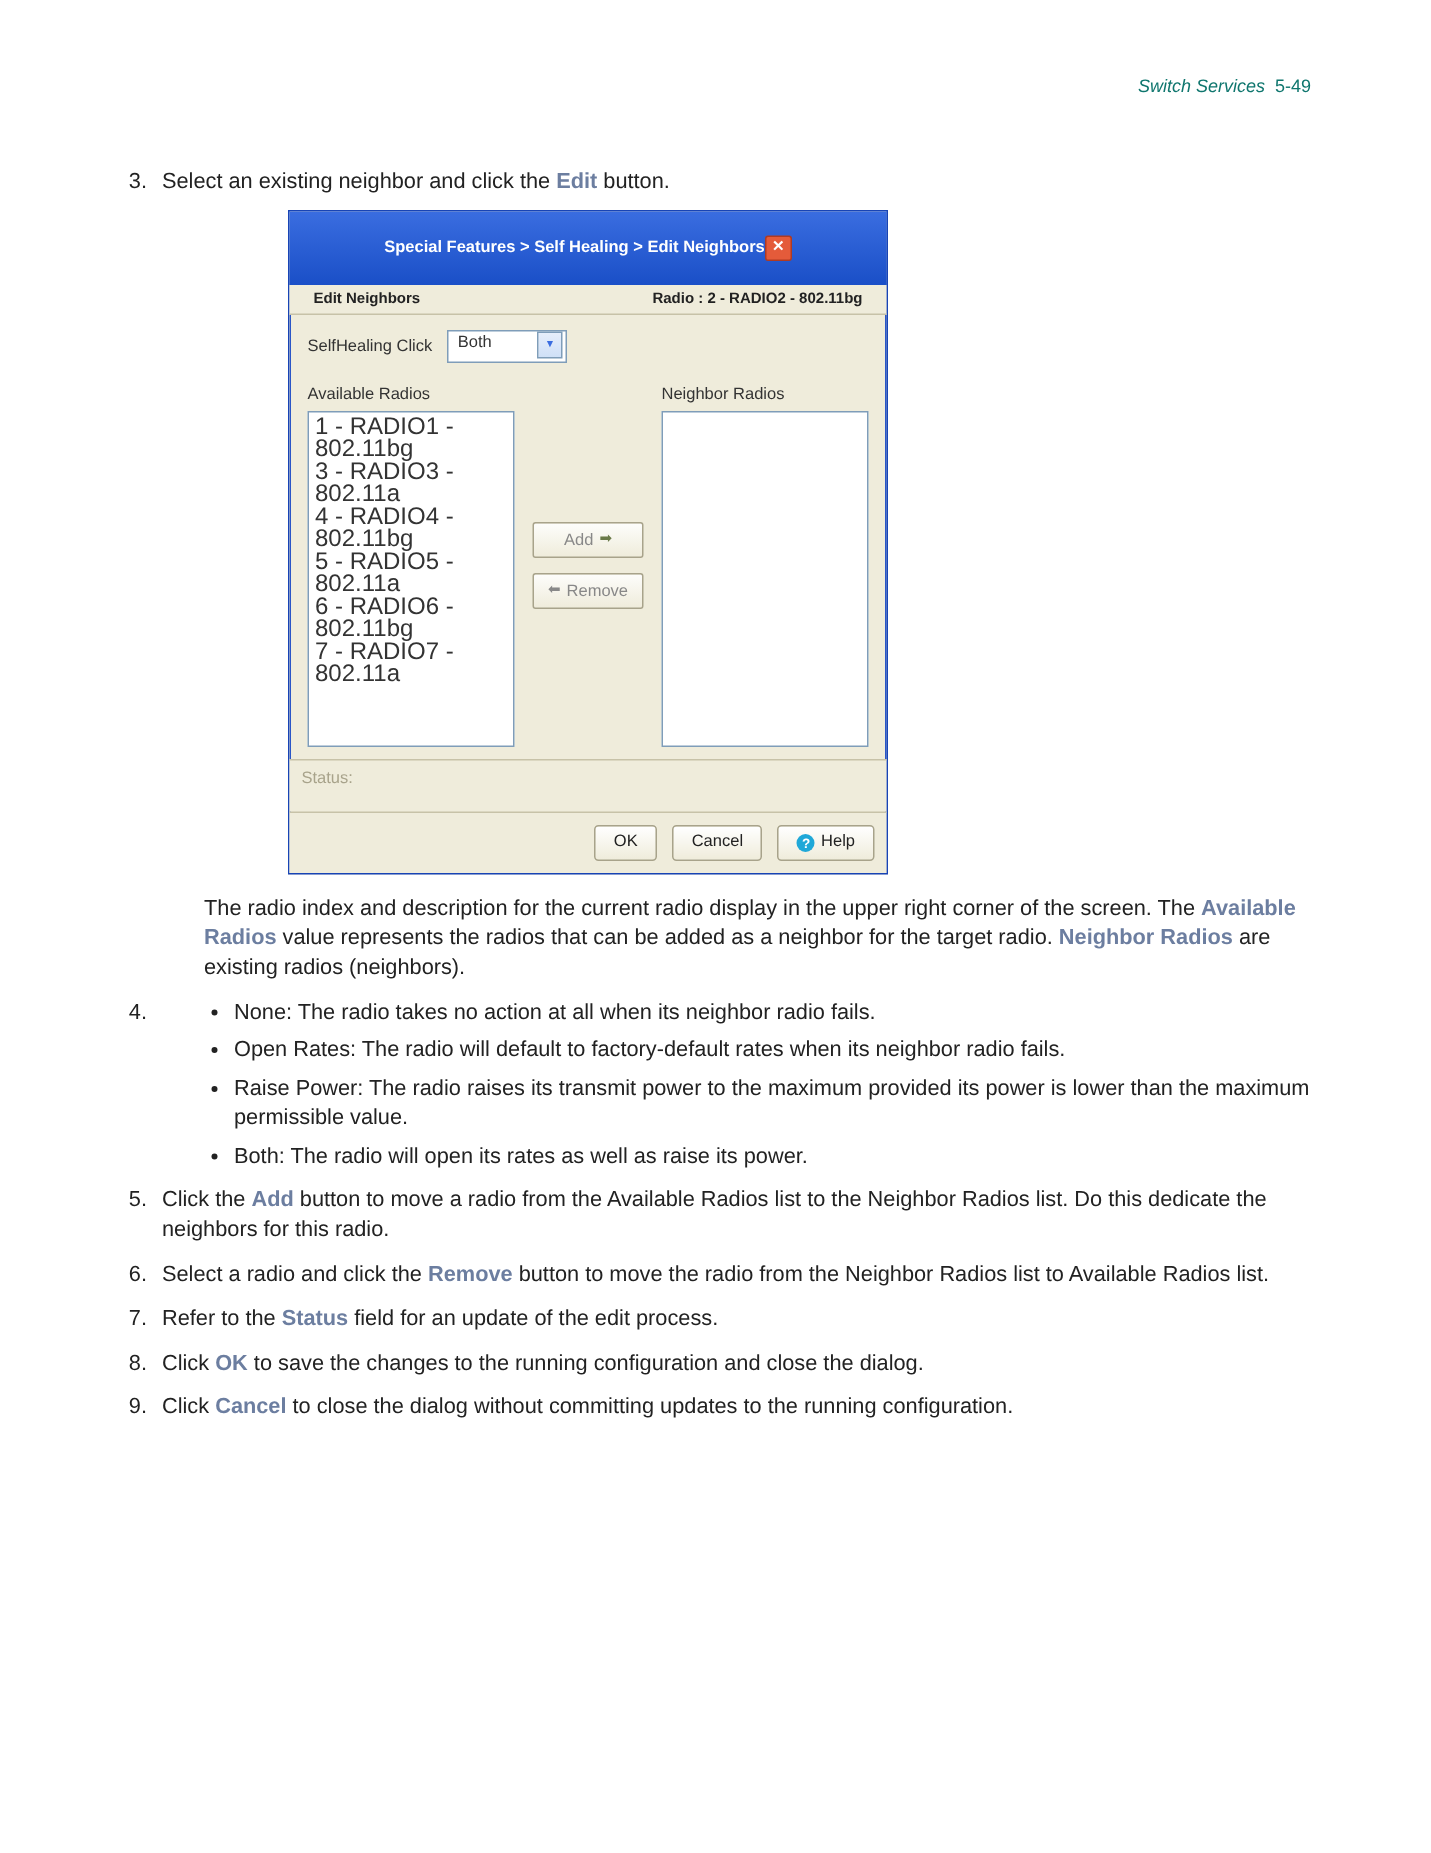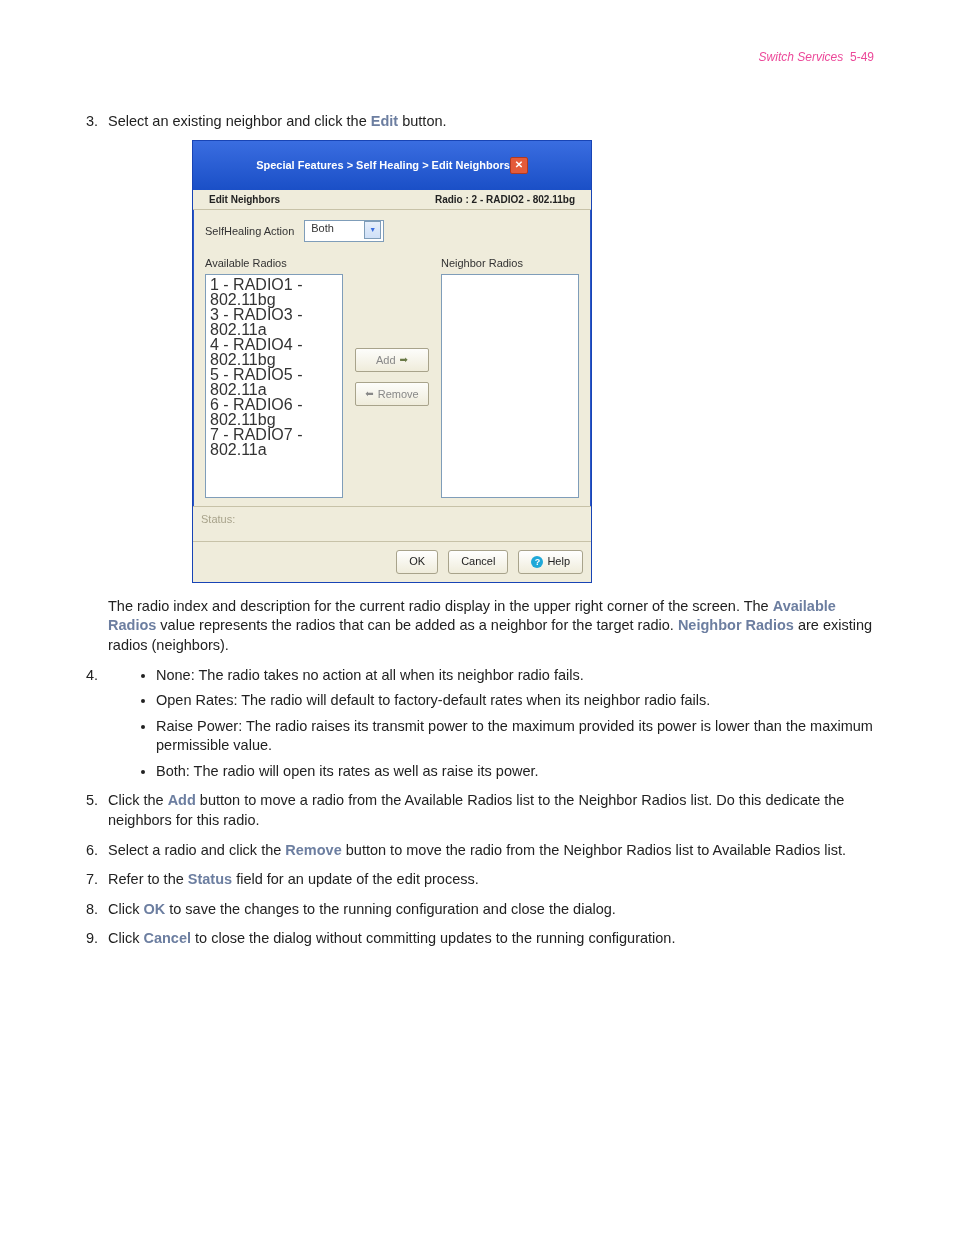--- a/index.html
+++ b/index.html
@@ -11,38 +11,39 @@
     width: 954px;
   }
   .page {
     padding: 50px 80px 60px 80px;
     position: relative;
   }
   .header {
     text-align: right;
     font-size: 12px;
     margin-bottom: 48px;
-    color: #ec4899;
+    color: #0f766e;
   }
   .header .italic { font-style: italic; }
   .body-text {
     font-size: 14.5px;
     line-height: 1.35;
   }
   ol.main-list {
     list-style: decimal;
     padding-left: 0;
     margin: 0;
   }
   ol.main-list > li {
     margin-left: 22px;
     padding-left: 6px;
     margin-bottom: 10px;
   }
   .indent {
+    margin-left: 28px;
     margin-top: 8px;
     margin-bottom: 10px;
   }
   .bold-blue {
     color: #6c7ea0;
     font-weight: bold;
   }
   ul.bullets {
     list-style: disc;
     margin: 4px 0 6px 0;
@@ -191,21 +192,21 @@
           <div class="dlg-title">
             <span>Special Features &gt; Self Healing &gt; Edit Neighbors</span>
             <div class="dlg-close">✕</div>
           </div>
           <div class="dlg-subhead">
             <span>Edit Neighbors</span>
             <span>Radio : 2 - RADIO2 - 802.11bg</span>
           </div>
           <div class="dlg-body">
             <div class="row">
-              <span>SelfHealing Action</span>
+              <span>SelfHealing Click</span>
               <div class="combo">
                 <span>Both</span>
                 <div class="combo-btn">▼</div>
               </div>
             </div>
             <div class="columns">
               <div>
                 <div class="list-label">Available Radios</div>
                 <div class="listbox">
                   <div>1 - RADIO1 - 802.11bg</div>

